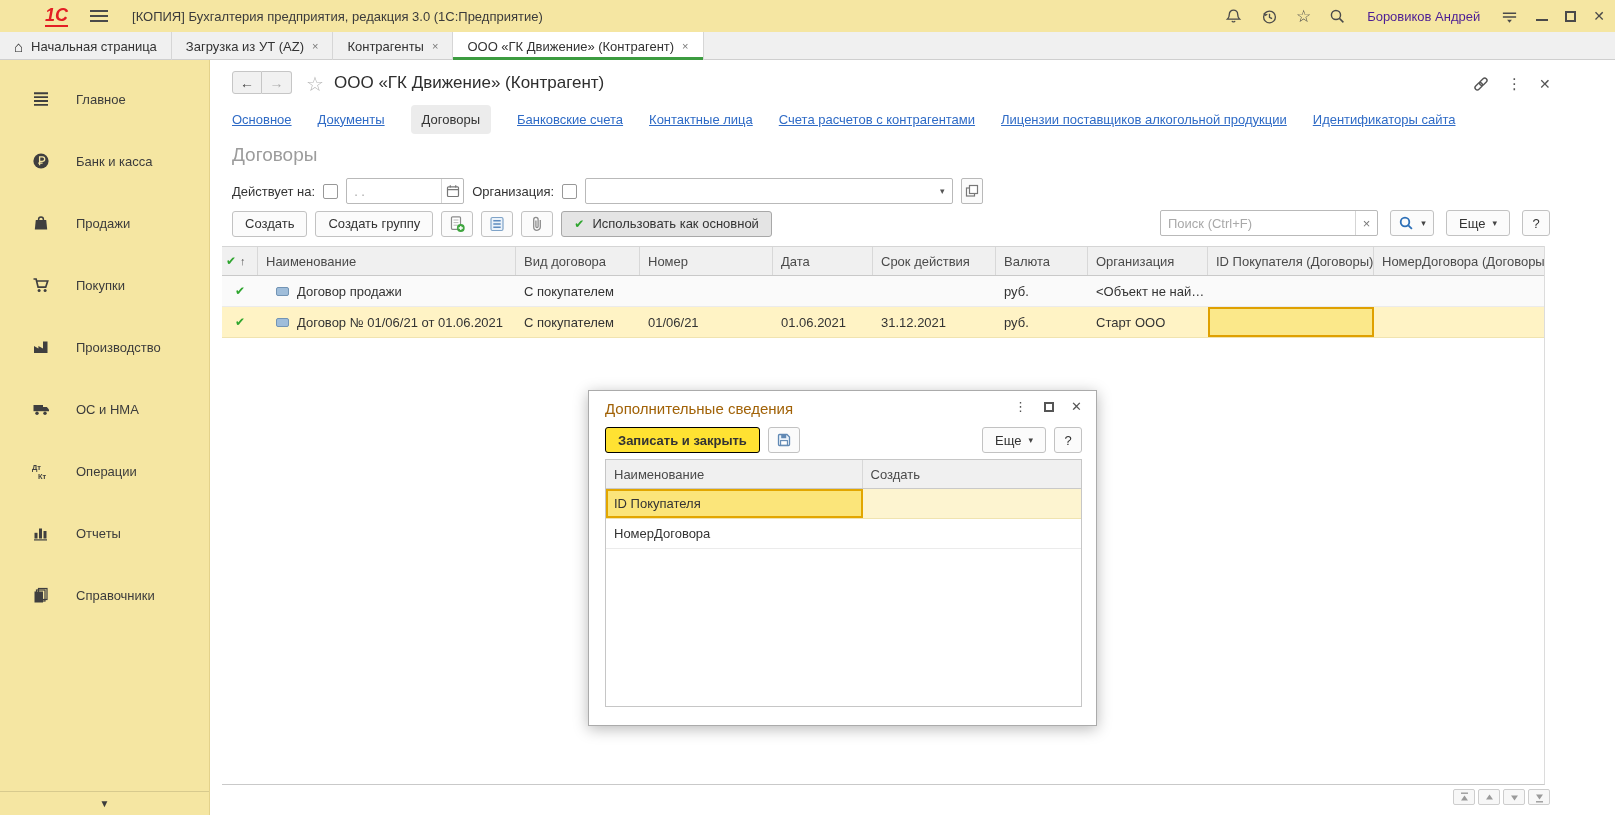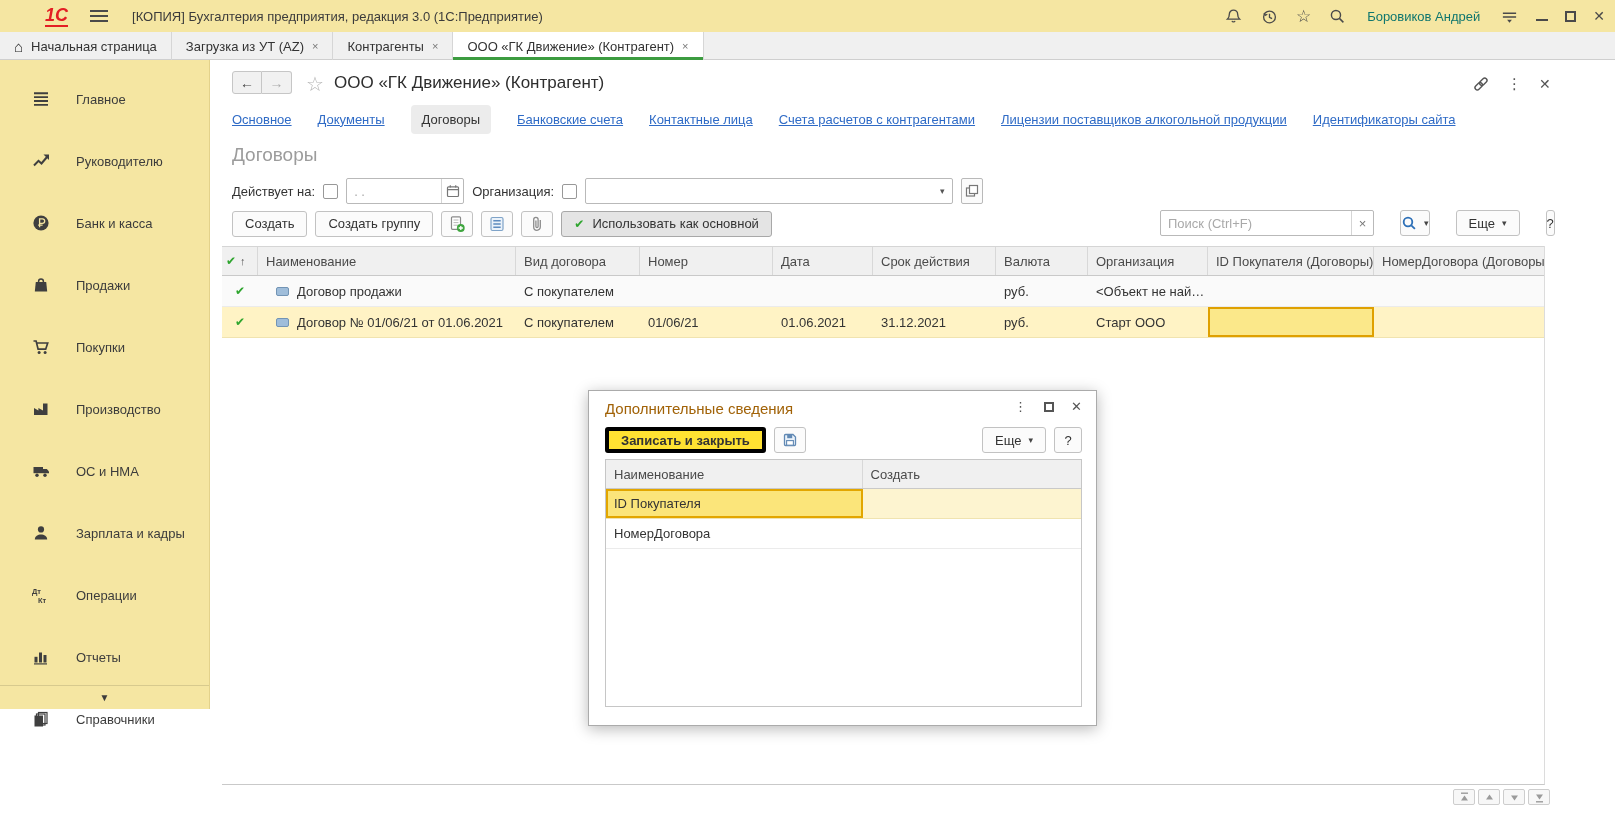--- a/index.html
+++ b/index.html
@@ -17,41 +17,41 @@
     background:#F5E6A2; display:flex; align-items:center; padding:0 10px;
   }
   .logo-1c { font-weight:700; font-style:italic; color:#E31E24; font-size:18px;
     border-bottom:2px solid #E31E24; line-height:1; padding-bottom:1px; margin-right:22px;margin-left:35px;}
   .hamburger { width:18px; margin-right:24px; cursor:pointer; }
   .hamburger span { display:block; height:2px; background:#4A4A4A; margin:3px 0; }
   .app-title { font-size:13px; color:#3B3B3B; }
   .titlebar-right { position:absolute; right:10px; top:0; height:32px; display:flex; align-items:center; gap:17px; }
   .tb-ico { color:#4A4A4A; display:flex; align-items:center; justify-content:center; cursor:pointer; }
   .tb-star { font-size:17px; line-height:1; }
-  .user-name { color:#0f766e; margin:0 3px; }
+  .user-name { color:#4c1d95; margin:0 3px; }
   .win-min { width:12px; height:2px; background:#4A4A4A; margin-top:8px;}
   .win-max { width:11px; height:11px; border:2px solid #4A4A4A; }
   .win-close { font-size:14px; }
 
   
   .tabbar {
     position:absolute; left:0; top:32px; width:1615px; height:28px;
     background:#F0F0F0; border-bottom:1px solid #CFCFCF; display:flex;
   }
   .tab {
     display:flex; align-items:center; gap:8px; padding:0 14px;
     border-right:1px solid #D6D6D6; color:#333; cursor:pointer; height:28px;
   }
   .tab .tab-close { color:#777; font-size:11px; cursor:pointer; }
   .tab.active { background:#FFFFFF; box-shadow: inset 0 -3px 0 #3C9C40; }
   .tab-home-ico { font-size:15px; color:#222; font-weight:bold; }
 
   
   .sidebar {
-    position:absolute; left:0; top:60px; width:210px; height:649px;
+    position:absolute; left:0; top:60px; width:210px; height:755px;
     background:#F5E6A2; border-right:1px solid #E3D28B;
   }
   .side-items { position:absolute; top:8px; left:0; width:100%; }
   .side-item { height:62px; display:flex; align-items:center; cursor:pointer; padding-left:30px; }
   .side-item .s-ico { width:22px; height:20px; margin-right:24px; display:flex; align-items:center; justify-content:center;}
   .side-item .s-label { color:#3C3C3C; font-size:13px; }
   .side-more { position:absolute; bottom:0; left:0; width:100%; height:24px;
     border-top:1px solid rgba(0,0,0,0.12); display:flex; align-items:center; justify-content:center;
     color:#3C3C3C; font-size:10px; cursor:pointer; }
 
@@ -94,21 +94,21 @@
     display:flex; align-items:center; justify-content:center; cursor:pointer; }
 
   
   .toolbar { position:absolute; left:22px; top:150px; height:27px; display:flex; align-items:center; gap:8px; }
   .btn { height:26px; border:1px solid #C2C2C2; background:#FBFBFB; border-radius:3px;
     color:#333; display:inline-flex; align-items:center; padding:0 12px; cursor:pointer; white-space:nowrap; font-size:13px; }
   .iconbtn { width:32px; padding:0; justify-content:center; }
   .btn.pressed { background:#E4E4E4; border-color:#A8A8A8; }
   .btn .chk { color:#2EA52E; font-size:12px; margin-right:8px; }
   .btn .caret { font-size:9px; color:#444; margin-left:7px; }
-  .search-cluster { position:absolute; top:150px; left:950px; width:390px; display:flex; gap:26px; align-items:center; }
+  .search-cluster { position:absolute; top:150px; left:950px; width:390px; display:flex; gap:12px; align-items:center; }
   .searchbox { flex:1; }
   .help-btn { width:28px; justify-content:center; padding:0; }
 
   
   .table-area { position:absolute; left:12px; top:186px; width:1323px; height:539px;
     border-right:1px solid #DCDCDC; border-bottom:1px solid #C9C9C9; }
   .tbl-header, .tbl-row { display:grid;
     grid-template-columns:36px 258px 124px 133px 100px 123px 92px 120px 166px minmax(0,1fr); }
   .tbl-header { background:#F0F0F0; border-top:1px solid #D5D5D5; border-bottom:1px solid #C9C9C9; height:30px; }
   .th { display:flex; align-items:center; padding:0 8px; color:#4A4A4A; border-right:1px solid #D8D8D8;
@@ -132,21 +132,21 @@
     display:flex; align-items:center; justify-content:center; cursor:pointer; }
 
   
   .modal { position:absolute; left:588px; top:390px; width:509px; height:336px; background:#fff;
     border:1px solid #ABABAB; box-shadow:0 3px 14px rgba(0,0,0,0.28); z-index:50; }
   .modal-title { position:absolute; left:16px; top:9px; font-size:15px; color:#a16207; }
   .modal-icons { position:absolute; right:14px; top:8px; display:flex; gap:17px; align-items:center; }
   .modal-icons .m-ico { color:#555; cursor:pointer; display:flex; align-items:center; }
   .m-max { width:10px; height:10px; border:2px solid #555; }
   .modal-btns { position:absolute; left:16px; top:36px; display:flex; gap:8px; align-items:center; }
-  .btn-yellow { background:#FFE232; border:4px solid #000000; font-weight:bold; border-radius:3px; }
+  .btn-yellow { background:#FFE232; border:1px solid #000000; font-weight:bold; border-radius:3px; }
   .modal-btns-right { position:absolute; right:14px; top:36px; display:flex; gap:8px; align-items:center; }
   .modal-table { position:absolute; left:16px; top:68px; width:477px; height:248px; border:1px solid #C6C6C6; }
   .mt-header { display:grid; grid-template-columns:54% 46%; background:#F0F0F0; border-bottom:1px solid #C9C9C9; height:29px; }
   .mt-row { display:grid; grid-template-columns:54% 46%; height:30px; border-bottom:1px solid #EBEBEB; cursor:pointer; }
   .mt-row.selected { background:#FDF4D0; border-bottom:1px solid #F0E3B0; }
   .mt-row.selected .td.active-cell { background:#FBE57A; outline:2px solid #E2A600; }
 </style>
 </head>
 <body>
 
@@ -218,29 +218,20 @@
     <div class="side-item">
       <span class="s-ico">
           <svg width="18" height="18" viewBox="0 0 18 18">
             <path d="M2 3.2 h14 M2 7.1 h14 M2 11 h14 M2 14.9 h14" stroke="#3F3F3F" stroke-width="1.9"></path>
           </svg>
         </span>
       <span class="s-label">Главное</span>
     </div>
     <div class="side-item">
       <span class="s-ico">
-          <svg width="19" height="18" viewBox="0 0 18 18">
-            <path d="M1.5 13.5 L6 8.8 L9 11.5 L14.5 5" fill="none" stroke="#3F3F3F" stroke-width="2"></path>
-            <path d="M16.5 2.5 v5.5 l-5.5-5.5 z" fill="#3F3F3F"></path>
-          </svg>
-        </span>
-      <span class="s-label">Руководителю</span>
-    </div>
-    <div class="side-item">
-      <span class="s-ico">
           <svg width="18" height="18" viewBox="0 0 18 18">
             <circle cx="9" cy="9" r="7.6" fill="#3F3F3F"></circle>
             <path d="M7.6 13.2 V4.8 h2.8 a2.3 2.3 0 0 1 0 4.6 H7.6 M6.2 11.2 h4.4" fill="none" stroke="#F5E6A2" stroke-width="1.3"></path>
           </svg>
         </span>
       <span class="s-label">Банк и касса</span>
     </div>
     <div class="side-item">
       <span class="s-ico">
           <svg width="18" height="18" viewBox="0 0 18 18">
@@ -271,29 +262,20 @@
     <div class="side-item">
       <span class="s-ico">
           <svg width="19" height="18" viewBox="0 0 19 18">
             <rect x="1.5" y="5" width="9.5" height="6.2" fill="#3F3F3F"></rect>
             <path d="M11 7 h3.8 l2.2 2.6 v1.6 H11 z" fill="#3F3F3F"></path>
             <circle cx="5" cy="13.2" r="1.7" fill="#3F3F3F"></circle>
             <circle cx="13" cy="13.2" r="1.7" fill="#3F3F3F"></circle>
           </svg>
         </span>
       <span class="s-label">ОС и НМА</span>
-    </div>
-    <div class="side-item">
-      <span class="s-ico">
-          <svg width="18" height="18" viewBox="0 0 18 18">
-            <circle cx="9" cy="5.4" r="3.1" fill="#3F3F3F"></circle>
-            <path d="M2.8 15.6 c0-3.6 3.1-5.2 6.2-5.2 s6.2 1.6 6.2 5.2 z" fill="#3F3F3F"></path>
-          </svg>
-        </span>
-      <span class="s-label">Зарплата и кадры</span>
     </div>
     <div class="side-item">
       <span class="s-ico">
           <svg width="20" height="18" viewBox="0 0 20 18">
             <text x="1" y="8" font-size="7.5" font-weight="bold" fill="#3F3F3F">Дт</text>
             <text x="7" y="16.5" font-size="7.5" font-weight="bold" fill="#3F3F3F">Кт</text>
           </svg>
         </span>
       <span class="s-label">Операции</span>
     </div>

